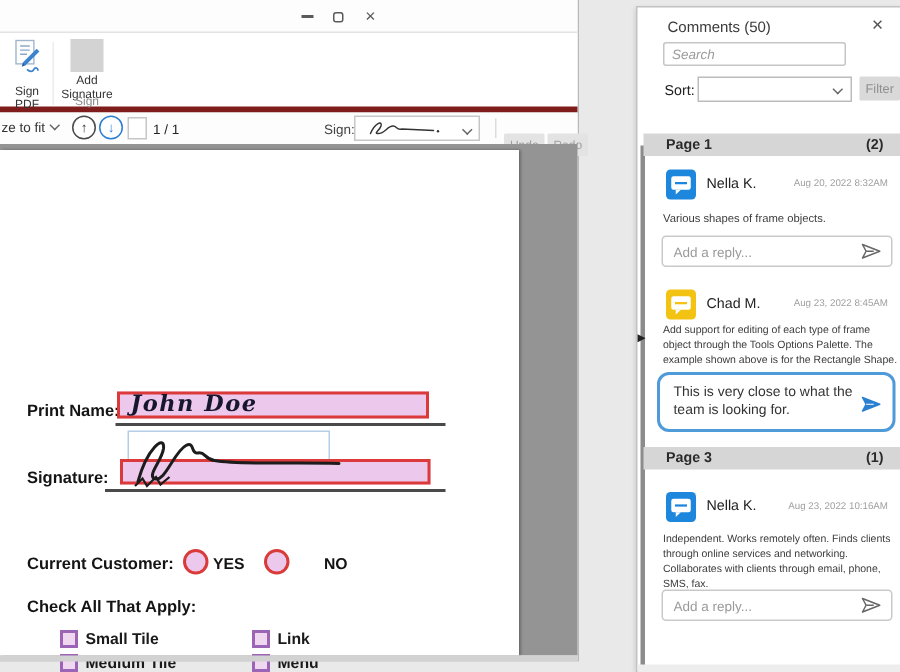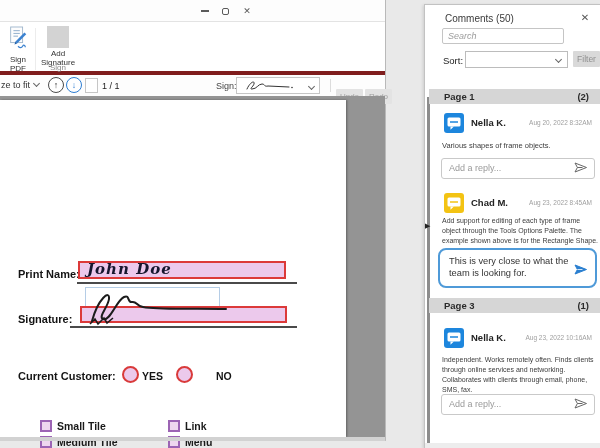--- a/index.html
+++ b/index.html
@@ -75,21 +75,21 @@
   .sort-lbl { position:absolute; left:18px; top:50px; font-size:9.5px; color:#222; }
   .sort-box { position:absolute; left:40px; top:46px; width:103px; height:17px; border:1px solid #bcbcbc; background:#fff; }
   .sort-box .chev { position:absolute; right:6px; top:5px; }
   .filter-btn { position:absolute; left:148px; top:46px; width:27px; height:16px; background:#d9d9d9;
                 color:#8f8f8f; font-size:8.5px; display:flex; align-items:center; justify-content:center; border-radius:1px; }
   .section-bar { position:absolute; left:4px; width:172px; height:15px; background:#d6d6d6;
                  display:flex; align-items:center; justify-content:space-between; padding:0 12px 0 15px;text-align:right; }
   .section-bar span { font-size:9.5px; font-weight:bold; color:#2b2b2b; }
   .avatar { position:absolute; left:19px; width:20px; height:20px; border-radius:3px; display:flex; align-items:center; justify-content:center; }
   .avatar-blue { background:#1d86dd; } .avatar-yellow { background:#f3c313; }
-  .c-name { position:absolute; left:46px; font-size:9.5px; font-weight:bold; color:#222; }
+  .c-name { position:absolute; left:46px; font-size:9.5px; font-weight:normal; color:#222; }
   .c-ts { position:absolute; right:8px; font-size:6.5px; color:#a0a0a0; }
   .c-body { position:absolute; left:17px; width:158px; font-size:7px; line-height:10px; color:#3c3c3c; }
   .reply-input-wrap { position:absolute; left:16px; width:154px; height:21px; }
   .reply-input { width:100%; height:100%; border:1px solid #c9c9c9; border-radius:3px; font-size:9px;
                  padding:0 24px 0 7px; color:#333; font-family:"Liberation Sans",sans-serif; }
   .reply-input::placeholder { color:#9a9a9a; }
   .send-btn { position:absolute; right:7px; top:5px; width:14px; height:11px; }
   .blue-reply { position:absolute; left:13px; top:243px; width:159px; height:40px; border:2px solid #4f9ad8;
                 border-radius:8px; background:#fff; }
   .blue-reply-text { position:absolute; left:9px; top:5px; width:124px; font-size:9.3px; line-height:12px; color:#333; }
@@ -182,20 +182,21 @@
         </svg>
         <span class="flabel" style="left:18px; top:213px;">Signature:</span>
         <div class="underline" style="left:70px; top:226px; width:227px;"></div>
 
         <span class="flabel" style="left:18px; top:270px;">Current Customer:</span>
         <div class="radio" style="left:122px; top:266px;"></div>
         <span class="radio-lbl" style="left:142px; top:270px;">YES</span>
         <div class="radio" style="left:176px; top:266px;"></div>
         <span class="radio-lbl" style="left:196px; top:270px;margin-left:20px;">NO</span>
 
+        <span class="flabel" style="left:18px; top:299px;">Check All That Apply:</span>
 
         <div class="cb" style="left:40px; top:320px;"></div>
         <span class="cb-lbl" style="left:57px; top:320px;">Small Tile</span>
         <div class="cb" style="left:40px; top:336px;"></div>
         <span class="cb-lbl" style="left:57px; top:336px;">Medium Tile</span>
 
         <div class="cb" style="left:168px; top:320px;"></div>
         <span class="cb-lbl" style="left:185px; top:320px;">Link</span>
         <div class="cb" style="left:168px; top:336px;"></div>
         <span class="cb-lbl" style="left:185px; top:336px;">Menu</span>

